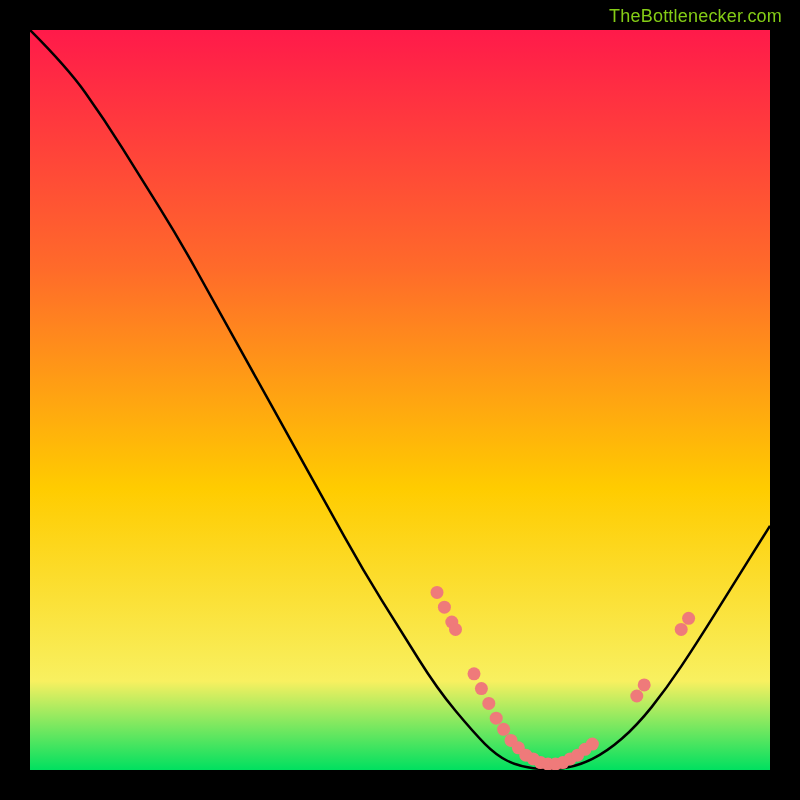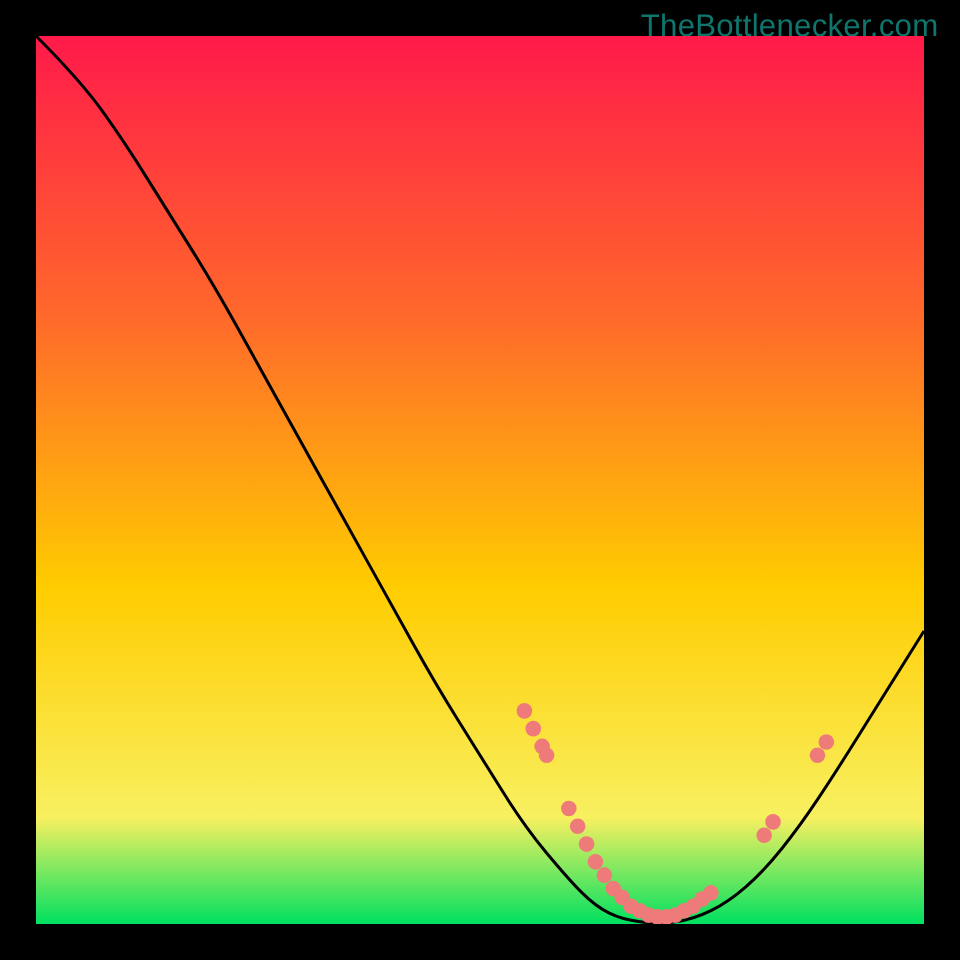--- a/index.html
+++ b/index.html
@@ -8,22 +8,22 @@
     background: #000;
     width: 800px;
     height: 800px;
     position: relative;
     font-family: Arial, Helvetica, sans-serif;
   }
   .attribution {
     position: absolute;
     top: 6px;
     right: 18px;
-    color: #0f766e;
-    font-size: 26px;
+    color: #84cc16;
+    font-size: 18px;
     font-weight: 500;
     letter-spacing: 0.2px;
   }
   .chart-wrap {
     position: absolute;
     left: 30px;
     top: 30px;
     width: 740px;
     height: 740px;
   }

